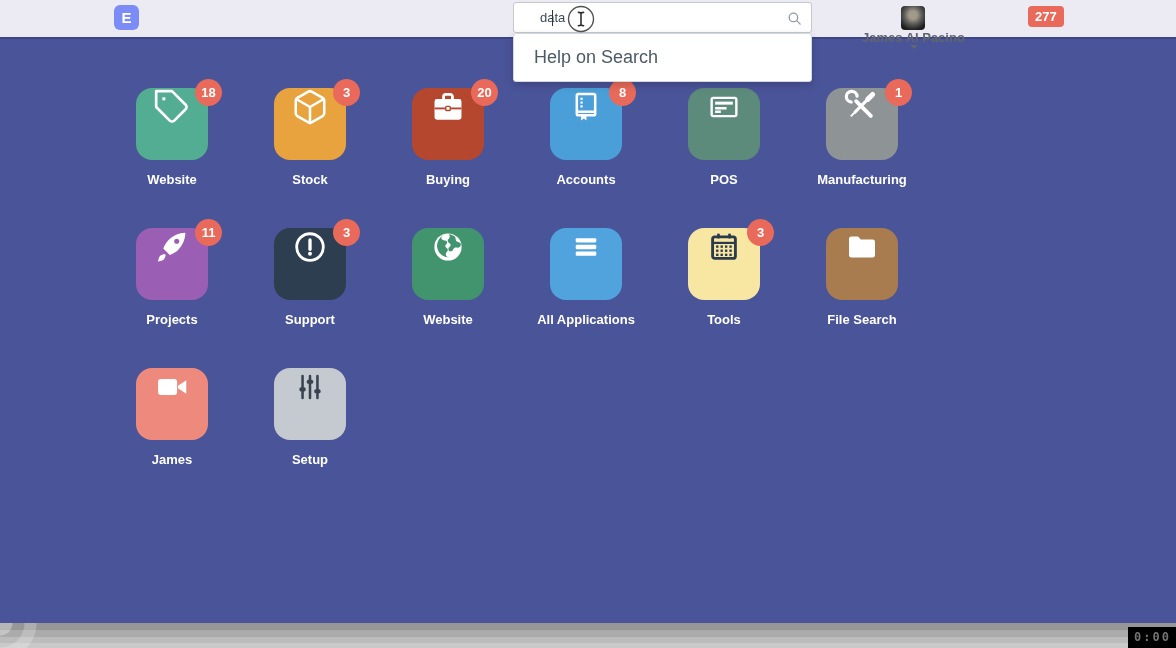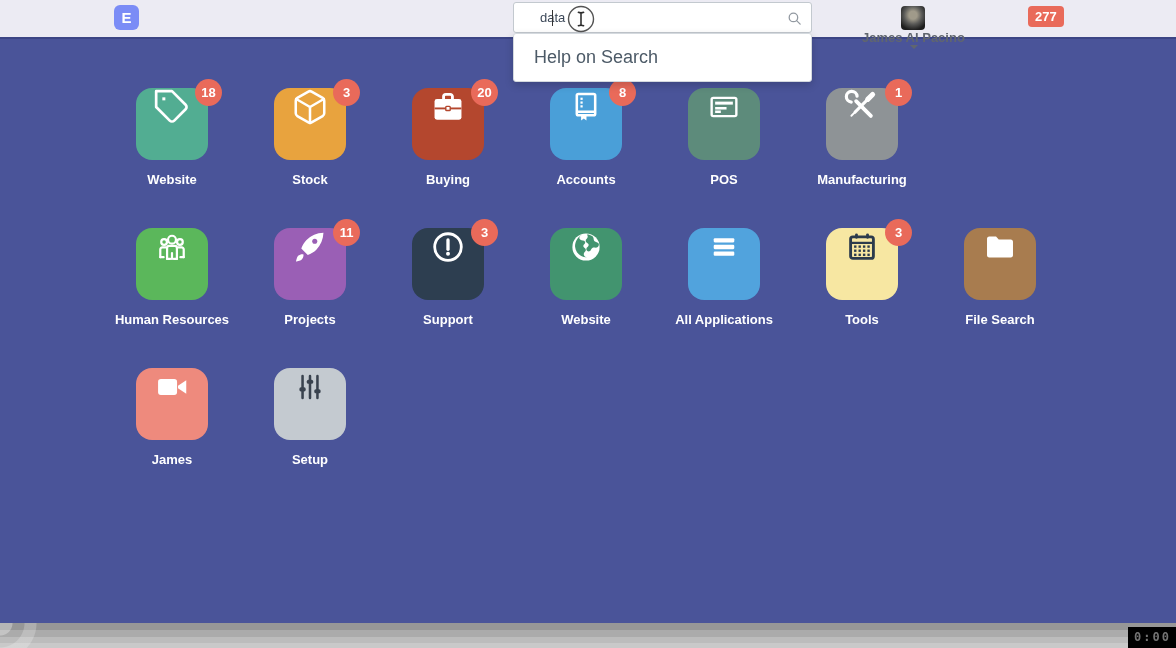--- a/index.html
+++ b/index.html
@@ -187,41 +187,20 @@
                 <line x1="15.6" y1="7.2" x2="7.6" y2="15.2" stroke-width="1.9"></line>
                 <line x1="7.6" y1="15.2" x2="5.3" y2="17.5" stroke-width="1.2"></line>
               </svg>
             </span>
       <span class="tile-badge">1</span>
     </div>
     <div class="tile-label">Manufacturing</div>
   </div>
 </div>
       <div class="icon-row">
-  <div class="cell">
-    <div class="tile" style="--tile: #5bb75b;">
-      <span class="tile-icon">
-              <svg viewBox="0 0 24 24" fill="none" stroke="#fff" stroke-width="1.4" stroke-linejoin="round" stroke-linecap="round">
-                <circle cx="12" cy="7.4" r="2.5"></circle>
-                <circle cx="7" cy="8.8" r="1.8"></circle>
-                <circle cx="17" cy="8.8" r="1.8"></circle>
-                <path d="M4.6 18.4v-4.9a1.3 1.3 0 0 1 1.3-1.3h2.2"></path>
-                <path d="M19.4 18.4v-4.9a1.3 1.3 0 0 0-1.3-1.3h-2.2"></path>
-                <path d="M8.9 19.5v-6.9a1.3 1.3 0 0 1 1.3-1.3h3.6a1.3 1.3 0 0 1 1.3 1.3v6.9"></path>
-                <line x1="4.6" y1="18.4" x2="6.7" y2="18.4"></line>
-                <line x1="17.3" y1="18.4" x2="19.4" y2="18.4"></line>
-                <line x1="8.9" y1="19.5" x2="10.9" y2="19.5"></line>
-                <line x1="13.1" y1="19.5" x2="15.1" y2="19.5"></line>
-                <line x1="12" y1="15.8" x2="12" y2="19.5"></line>
-              </svg>
-            </span>
-
-    </div>
-    <div class="tile-label">Human Resources</div>
-  </div>
 
   <div class="cell">
     <div class="tile" style="--tile: #9a5fb5;">
       <span class="tile-icon">
               <svg viewBox="0 0 24 24">
                 <path d="M9 15.4l-2.5-2.5c.7-2 1.8-3.9 3.3-5.4C12.6 4.7 16.3 3.2 20.5 3c-.2 4.2-1.7 7.9-4.5 10.7-1.5 1.5-3.4 2.6-5.4 3.3L9 15.4z" fill="#fff"></path>
                 <circle cx="15" cy="8.4" r="1.6" fill="var(--tile)"></circle>
                 <path d="M7.8 16.6c-.9-.3-2.4.1-3.3 1-.9 1-1.3 3.6-1.3 3.6s2.6-.4 3.6-1.3c.9-.9 1.3-2.4 1-3.3z" fill="#fff"></path>
               </svg>
             </span>

